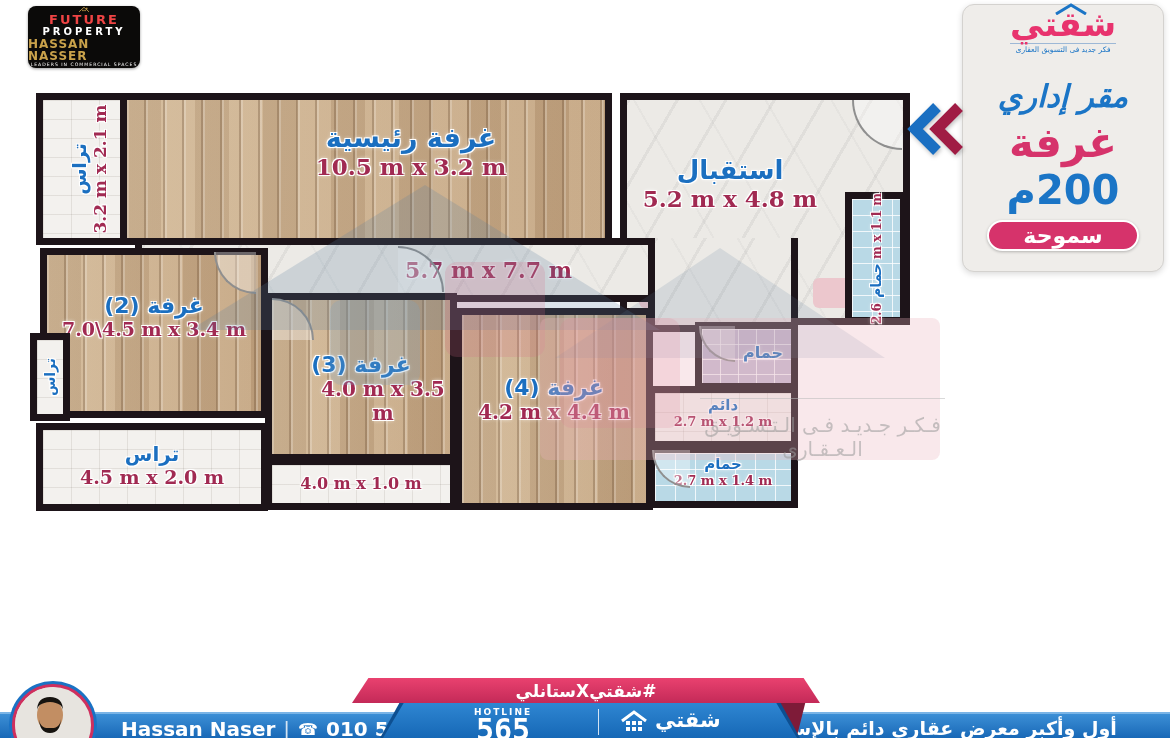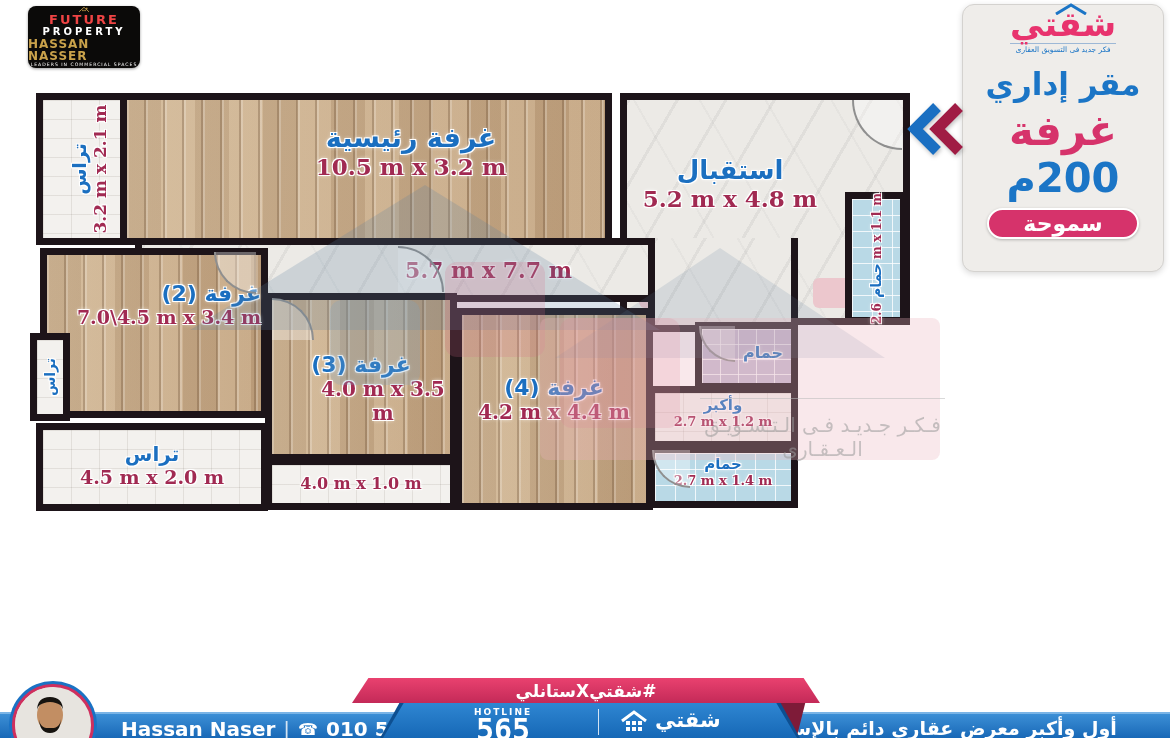--- a/index.html
+++ b/index.html
@@ -49,21 +49,21 @@
   .bc1{color:#ef4444;font-weight:bold;font-size:13px;letter-spacing:2px;line-height:1;}
   .bc2{color:#fff;font-weight:bold;font-size:10px;letter-spacing:3px;line-height:1;}
   .bc3{color:#c9a24b;font-weight:bold;font-size:12px;letter-spacing:1px;line-height:1;}
   .bc4{color:#fff;font-size:4.6px;letter-spacing:1px;line-height:1;}
   
   #side-panel{position:absolute;left:962px;top:4px;width:200px;height:266px;background:#efedea;
      border:1px solid #d4d2cf;border-radius:12px;box-shadow:0 2px 6px rgba(0,0,0,.15);
      display:flex;flex-direction:column;align-items:center;text-align:center;}
   .sp-logo{color:#e8336e;font-weight:bold;font-size:34px;line-height:1.05;margin-top:2px;}
   .sp-tag{color:#1b75c6;font-size:7.5px;letter-spacing:1px;border-top:1px solid #9db8d6;padding-top:1px;}
-  .sp-type{color:#1b75c6;font-weight:bold;font-size:31px;margin-top:12px;}
+  .sp-type{color:#1b75c6;font-weight:bold;font-size:31px;margin-top:24px;font-style:italic;}
   .sp-offer{color:#d6336b;font-weight:bold;font-size:42px;line-height:1.1;margin-top:6px;}
   .sp-area{color:#1b75c6;font-weight:bold;font-size:40px;line-height:1.1;margin-top:2px;}
   .sp-pill{background:#d6336b;color:#fff;font-weight:bold;font-size:22px;border-radius:16px;
      padding:1px 34px;margin-top:8px;border:2px solid #fff;box-shadow:0 1px 3px rgba(0,0,0,.25);}
   
   .bluebar{position:absolute;top:712px;height:26px;background:linear-gradient(#3c8fd6,#1565b4);
      border-top:2px solid #7ab4e6;display:flex;align-items:flex-start;color:#fff;}
   .ribbon-pink{position:absolute;left:352px;top:678px;width:468px;height:25px;
      background:linear-gradient(#e9416f,#c42a58);
      clip-path:polygon(3.5% 0,96.5% 0,100% 100%,0 100%);
@@ -151,21 +151,21 @@
       <span class="rdims halo" style="font-size:12px;">2.6 m x 1.1 m</span>
     </div>
       </div>
   </div>
 
   <div class="room marble" style="left:135px;top:238px;width:520px;height:64px;">
     <span class="rdims halo" style="position:absolute;left:52%;top:12px;font-size:22px;">5.7 m x 7.7 m</span>
   </div>
 
   <div class="room wood" style="left:40px;top:248px;width:228px;height:170px;">
-    <div class="cstack" style="top:26px;text-align:right;">
+    <div class="cstack" style="top:38px;">
       <div class="rlabel halo" style="font-size:22px;">غرفة (2)</div>
       <div class="rdims halo" style="font-size:19px;">7.0\4.5 m x 3.4 m</div>
     </div>
   </div>
 
   <div class="room tile-white" style="left:30px;top:333px;width:40px;height:88px;">
     <div class="vwrap">
         <div class="vrot rlabel halo" style="font-size:14px;">تراس</div>
       </div>
   </div>
@@ -191,21 +191,21 @@
   </div>
 
   <div class="room marble" style="left:648px;top:238px;width:150px;height:94px;border-top:none;"></div>
 
   <div class="room tile-purple" style="left:695px;top:322px;width:103px;height:68px;">
     <span class="rlabel halo" style="position:absolute;right:8px;top:14px;font-size:16px;">حمام</span>
   </div>
 
   <div class="room tile-white" style="left:648px;top:386px;width:150px;height:62px;">
     <div class="cstack" style="top:3px;">
-      <div class="rlabel halo" style="font-size:15px;">وأكبر</div>
+      <div class="rlabel halo" style="font-size:15px;">دائم</div>
       <div class="rdims halo" style="font-size:13px;">2.7 m x 1.2 m</div>
     </div>
   </div>
 
   <div class="room tile-blue" style="left:648px;top:446px;width:150px;height:62px;">
     <div class="cstack" style="top:2px;">
       <div class="rlabel halo" style="font-size:15px;">حمام</div>
       <div class="rdims halo" style="font-size:13px;">2.7 m x 1.4 m</div>
     </div>
   </div>

